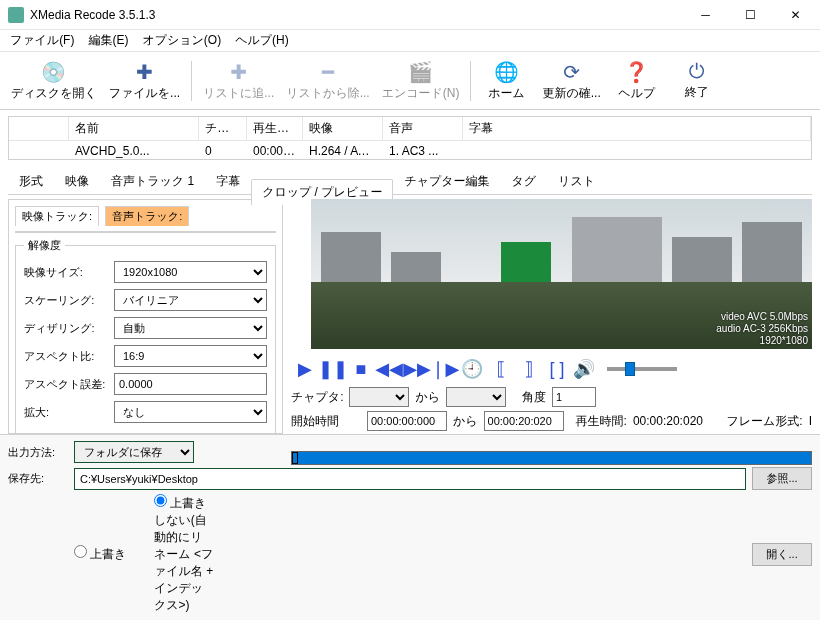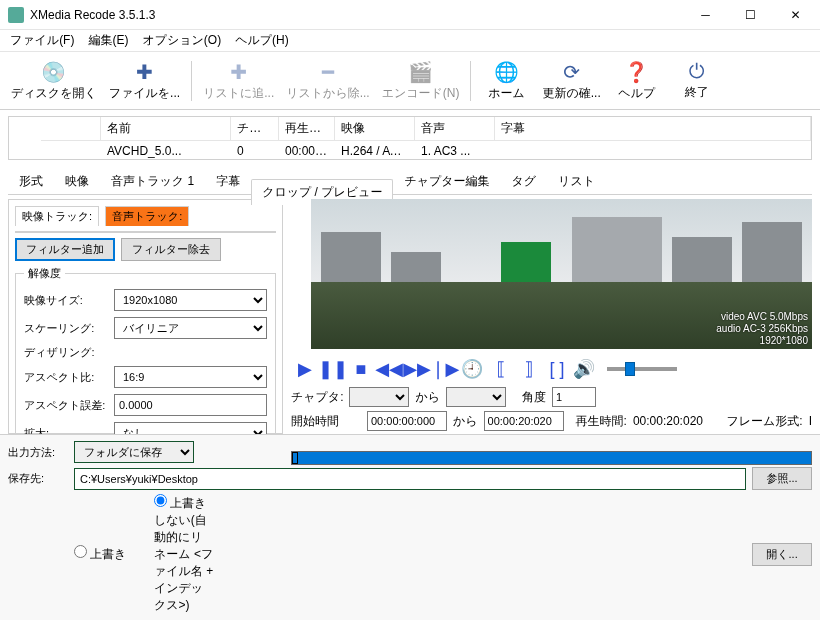--- a/index.html
+++ b/index.html
@@ -8,32 +8,32 @@
 .titlebar .icon { width: 16px; height: 16px; margin-right: 6px; background:#5a9; border-radius:2px; }
 .titlebar .title { flex: 1; font-size: 12px; color: #000; }
 .titlebar .winbtn { width: 45px; height: 28px; display: flex; align-items: center; justify-content: center; cursor: pointer; }
 .menubar { height: 22px; display: flex; align-items: center; padding: 0 4px; gap: 2px; border-bottom: 1px solid #e5e5e5; }
 .menubar .item { padding: 2px 6px; cursor: pointer; }
 .toolbar { height: 58px; display: flex; align-items: center; padding: 0 6px; gap: 2px; border-bottom: 1px solid #d0d0d0; }
 .tbtn { display: flex; flex-direction: column; align-items: center; justify-content: center; min-width: 58px; height: 52px; padding: 2px 4px; border: 1px solid transparent; cursor: pointer; font-size: 11px; }
 .tbtn .glyph { font-size: 20px; color: #3d5f9f; margin-bottom: 1px; }
 .tbtn.disabled { opacity: .45; cursor: default; }
 .tsep { width: 1px; height: 40px; background: #d0d0d0; margin: 0 4px; }
-.filelist { border: 1px solid #d0d0d0; margin: 6px 8px 4px 8px; height: 44px; display: flex; flex-direction: column; overflow: hidden; padding-left: 32px; }
+.filelist { border: 1px solid #d0d0d0; margin: 6px 8px 4px 8px; height: 44px; display: flex; flex-direction: column; overflow: hidden; }
 .fl-head, .fl-row { display: grid; grid-template-columns: 60px 130px 48px 56px 80px 80px 1fr; }
 .fl-head div, .fl-row div { padding: 3px 6px; white-space: nowrap; overflow: hidden; text-overflow: ellipsis; }
 .fl-head { background: #fff; border-bottom: 1px solid #e5e5e5; }
 .fl-head div { border-right: 1px solid #e5e5e5; font-weight: normal; }
 .tabs { display: flex; margin: 4px 8px 0 8px; border-bottom: 1px solid #d0d0d0; }
 .tabs .tab { padding: 4px 10px; border: 1px solid transparent; border-bottom: none; cursor: pointer; font-size: 12px; }
 .tabs .tab.active { background: #fff; border-color: #d0d0d0; border-radius: 2px 2px 0 0; position: relative; top: 11px; }
 .tabcontent { display: flex; flex: 1; margin: 4px 8px 0 8px; gap: 8px; min-height: 0; }
 .leftcol { width: 275px; display: flex; flex-direction: column; border: 1px solid #d0d0d0; padding: 6px; gap: 5px; }
 .trackhdr { display: flex; gap: 6px; }
-.tracktab { padding: 2px 6px; border: 1px solid #d0d0d0; border-bottom: none; background: #f97316; font-size: 11px; cursor: pointer; }
+.tracktab { padding: 2px 6px; border: 1px solid #d0d0d0; border-bottom: none; background: #fdba74; font-size: 11px; cursor: pointer; }
 .tracktab.active { background: #fff; }
 .tracktable { border: 1px solid #d0d0d0; height: 74px; display: flex; flex-direction: column; overflow: hidden; }
 .tt-head, .tt-row { display: grid; grid-template-columns: 60px 70px 80px 1fr; }
 .tt-head div, .tt-row div { padding: 3px 5px; white-space: nowrap; overflow: hidden; text-overflow: ellipsis; font-size: 11px; }
 .tt-head { border-bottom: 1px solid #e5e5e5; }
 .tt-head div { border-right: 1px solid #e5e5e5; }
 .filterbtns { display: flex; gap: 6px; }
 .btn { border: 1px solid #adadad; background: #e1e1e1; padding: 3px 10px; cursor: pointer; font-size: 11px; }
 .btn.primary { border-color: #0078d7; box-shadow: 0 0 0 1px #0078d7 inset; }
 fieldset { border: 1px solid #d0d0d0; padding: 8px 8px 4px 8px; }
@@ -169,36 +169,33 @@
     </div>
     <div class="tracktable">
       <div class="tt-head">
         <div></div>
         <div>ソース</div>
         <div>ストリーム</div>
         <div></div>
       </div>
 
     </div>
-    <div class="filterbtns">
-      <button class="btn primary">フィルター追加</button>
-      <button class="btn">フィルター除去</button>
-    </div>
     <fieldset>
       <legend>解像度</legend>
       <div class="formrow">
           <label>映像サイズ:</label>
           <select><option>1920x1080</option></select>
         </div>
       <div class="formrow">
           <label>スケーリング:</label>
           <select><option>バイリニア</option></select>
         </div>
       <div class="formrow">
           <label>ディザリング:</label>
+          <select><option>自動</option></select>
         </div>
       <div class="formrow">
           <label>アスペクト比:</label>
           <select><option>16:9</option></select>
         </div>
       <div class="formrow">
           <label>アスペクト誤差:</label>
           <input type="text" value="0.0000" style="">
         </div>
       <div class="formrow">

